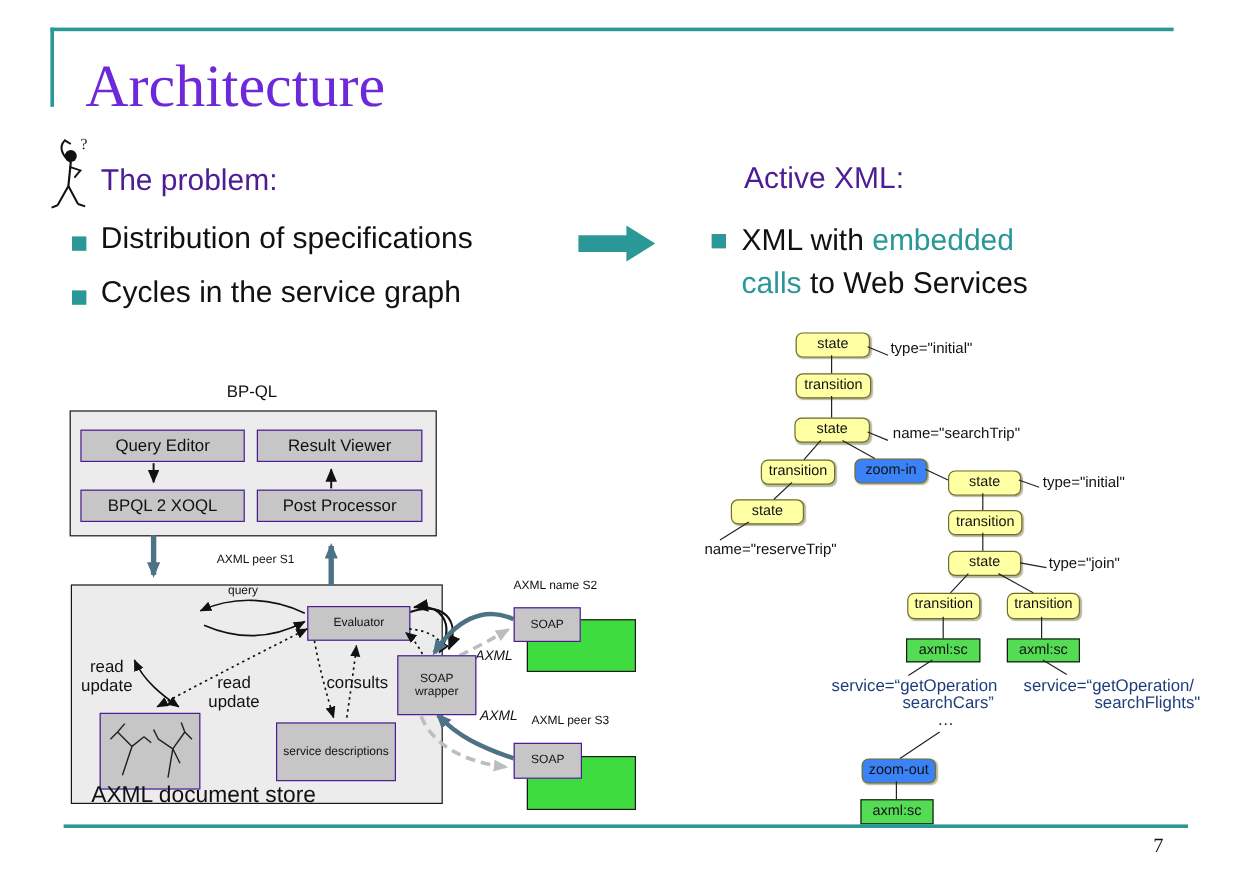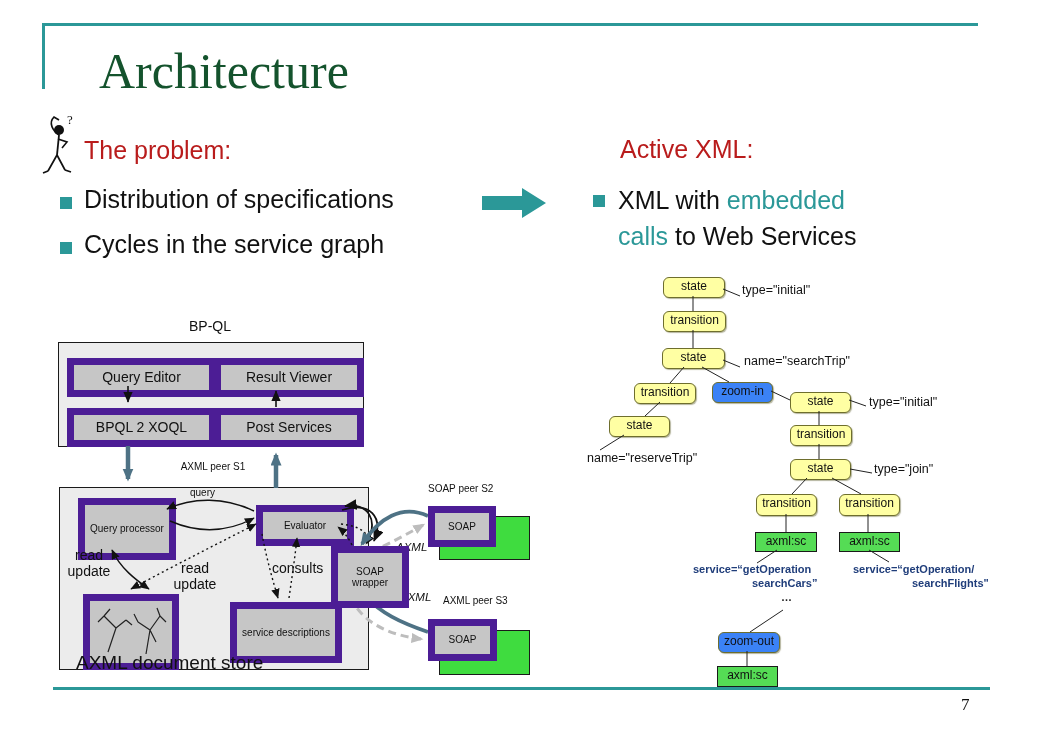--- a/index.html
+++ b/index.html
@@ -1,38 +1,38 @@
 <!DOCTYPE html>
 <html><head>
 <meta charset="utf-8">
 <style>
   html,body{margin:0;padding:0;background:#fff;}
   .slide{position:relative;width:1038px;height:734px;background:#fff;overflow:hidden;
          font-family:"Liberation Sans",sans-serif;color:#111;}
   .abs{position:absolute;}
   .rule{background:#2B9898;}
-  .title{font-family:"Liberation Serif",serif;color:#14532d;font-size:50px;white-space:nowrap;margin-left:28px;}
-  .red-head{color:#b91c1c;font-size:25px;white-space:nowrap;}
+  .title{font-family:"Liberation Serif",serif;color:#6d28d9;font-size:50px;white-space:nowrap;}
+  .red-head{color:#4c1d95;font-size:25px;white-space:nowrap;}
   .btext{font-size:25px;color:#111;white-space:nowrap;}
   .wraptext{font-size:25px;color:#111;line-height:1.42;}
   .teal{color:#2B9898;}
   .bullet-sq{width:12px;height:12px;background:#2B9898;}
   .panel{background:#ECECEC;border:1px solid #1a1a1a;}
-  .gbox{background:#C6C6C6;border:7px solid #4c1d95;display:flex;align-items:center;
+  .gbox{background:#C6C6C6;border:1px solid #4c1d95;display:flex;align-items:center;
         justify-content:center;text-align:center;line-height:1.15;}
   .dlabel{font-size:14px;white-space:nowrap;}
   .plabel{font-size:10px;white-space:nowrap;}
   .ctr{text-align:center;}
   .node{background:#FFFFA3;border:1px solid #6E6E2D;border-radius:6px;font-size:12px;
         text-align:center;line-height:17px;box-shadow:1px 1px 1px rgba(90,90,40,.45);}
   .node.bright{background:#3b82f6;}
   .node.green{background:#55DC55;border-radius:0;border-color:#1a1a1a;box-shadow:none;}
   .greenrect{background:#3FDC3F;border:1px solid #1a1a1a;}
   .ann{font-size:12.5px;white-space:nowrap;color:#111;}
-  .svc{font-size:11px;font-weight:bold;color:#1F3D7A;white-space:nowrap;}
+  .svc{font-size:14px;font-weight:normal;color:#1F3D7A;white-space:nowrap;}
   .axml-edge{font-size:11.5px;font-style:italic;white-space:nowrap;}
   .overlay{position:absolute;left:0;top:0;pointer-events:none;}
   .pagenum{font-family:"Liberation Serif",serif;font-size:17px;color:#111;}
 </style>
 </head>
 <body>
 
 <div class="slide">
 
   <div class="abs rule" style="left:42px;top:23px;width:936px;height:3px;"></div>
@@ -63,41 +63,40 @@
   <div class="abs bullet-sq" style="left:593px;top:195px;"></div>
   <div class="abs wraptext" style="left:618px;top:183px;width:262px;">
     <span>XML with </span><span class="teal">embedded calls</span><span> to Web Services</span>
   </div>
 
   <div class="abs dlabel ctr" style="left:58px;top:318px;width:304px;">BP-QL</div>
   <div class="abs panel" style="left:58px;top:342px;width:304px;height:103px;"></div>
   <div class="abs gbox dlabel" style="left:67px;top:358px;width:135px;height:25px;">Query Editor</div>
   <div class="abs gbox dlabel" style="left:214px;top:358px;width:136px;height:25px;">Result Viewer</div>
   <div class="abs gbox dlabel" style="left:67px;top:408px;width:135px;height:25px;">BPQL 2 XOQL</div>
-  <div class="abs gbox dlabel" style="left:214px;top:408px;width:136px;height:25px;">Post Services</div>
+  <div class="abs gbox dlabel" style="left:214px;top:408px;width:136px;height:25px;">Post Processor</div>
 
   <div class="abs plabel ctr" style="left:59px;top:461px;width:308px;">AXML peer S1</div>
   <div class="abs panel" style="left:59px;top:487px;width:308px;height:181px;"></div>
   <div class="abs plabel" style="left:190px;top:487px;">query</div>
-  <div class="abs gbox plabel" style="left:78px;top:498px;width:84px;height:48px;white-space:normal;">Query processor</div>
   <div class="abs gbox plabel" style="left:256px;top:505px;width:84px;height:27px;">Evaluator</div>
   <div class="abs dlabel ctr" style="left:62px;top:547px;width:54px;white-space:normal;">read update</div>
   <div class="abs dlabel ctr" style="left:169px;top:560px;width:52px;white-space:normal;">read update</div>
   <div class="abs dlabel" style="left:272px;top:560px;">consults</div>
   <div class="abs gbox plabel" style="left:331px;top:546px;width:64px;height:48px;white-space:normal;z-index:3;">SOAP wrapper</div>
   <div class="abs gbox" style="left:83px;top:594px;width:82px;height:62px;">
     <svg width="80" height="60" viewBox="0 0 80 60">
       <path d="M17 50 L25 26 M25 26 L13 14 M25 26 L35 18 M13 14 L7 20 M13 14 L19 7 M25 26 L21 38 M35 18 L41 23" fill="none" stroke="#222" stroke-width="1.2"></path>
       <path d="M55 52 L59 28 M59 28 L47 20 M59 28 L69 14 M69 14 L75 20 M47 20 L43 12 M59 28 L65 40 M69 14 L66 6" fill="none" stroke="#222" stroke-width="1.2"></path>
     </svg>
   </div>
   <div class="abs gbox plabel" style="left:230px;top:602px;width:98px;height:47px;white-space:normal;">service descriptions</div>
   <div class="abs dlabel" style="left:76px;top:652px;font-size:19px;">AXML document store</div>
 
-  <div class="abs plabel" style="left:428px;top:483px;">SOAP peer S2</div>
+  <div class="abs plabel" style="left:428px;top:483px;">AXML name S2</div>
   <div class="abs greenrect" style="left:439px;top:516px;width:89px;height:42px;"></div>
   <div class="abs gbox plabel" style="left:428px;top:506px;width:54px;height:27px;z-index:2;">SOAP</div>
   <div class="abs axml-edge" style="left:396px;top:541px;">AXML</div>
 
   <div class="abs plabel" style="left:443px;top:595px;">AXML peer S3</div>
   <div class="abs greenrect" style="left:439px;top:630px;width:89px;height:43px;"></div>
   <div class="abs gbox plabel" style="left:428px;top:619px;width:55px;height:28px;z-index:2;">SOAP</div>
   <div class="abs axml-edge" style="left:400px;top:591px;">AXML</div>
 
   <div class="abs node" style="left:663px;top:277px;width:60px;height:19px;">state</div>

